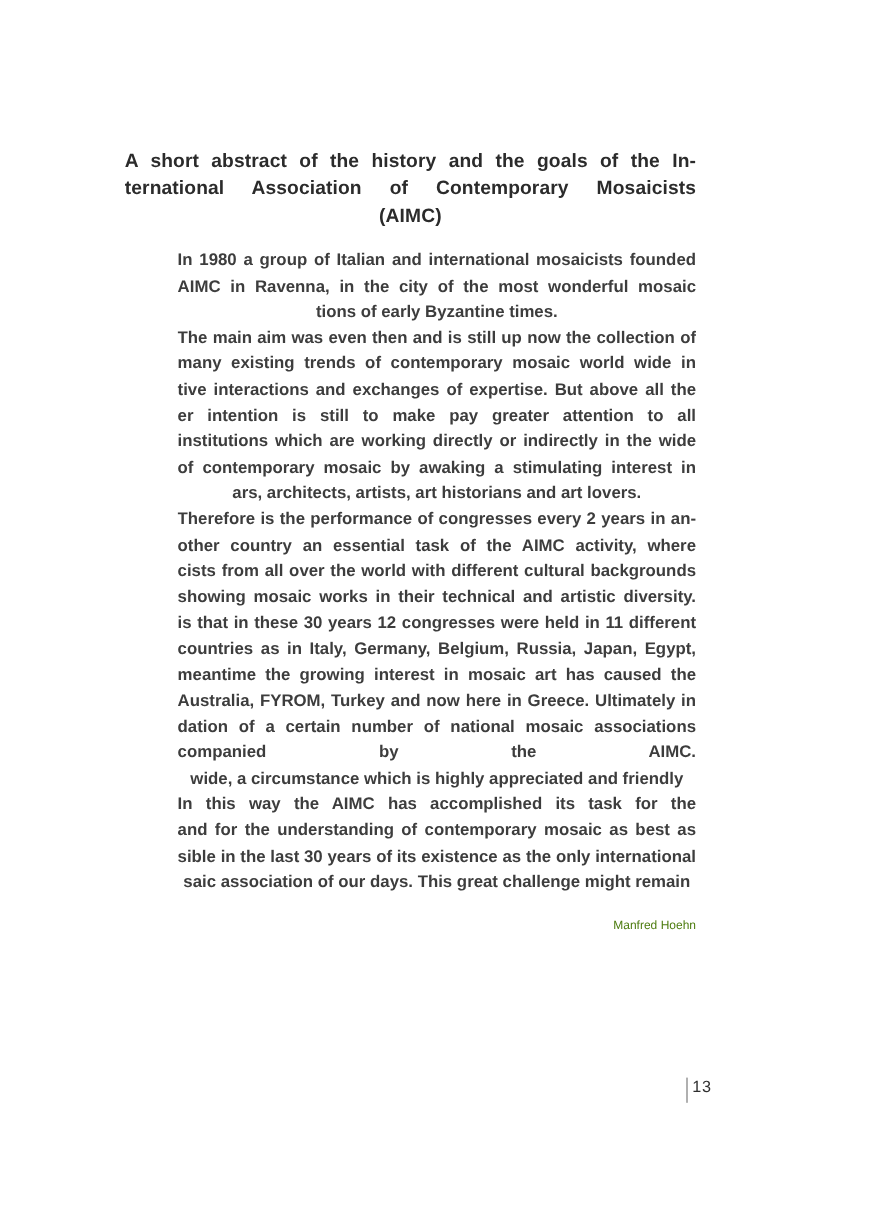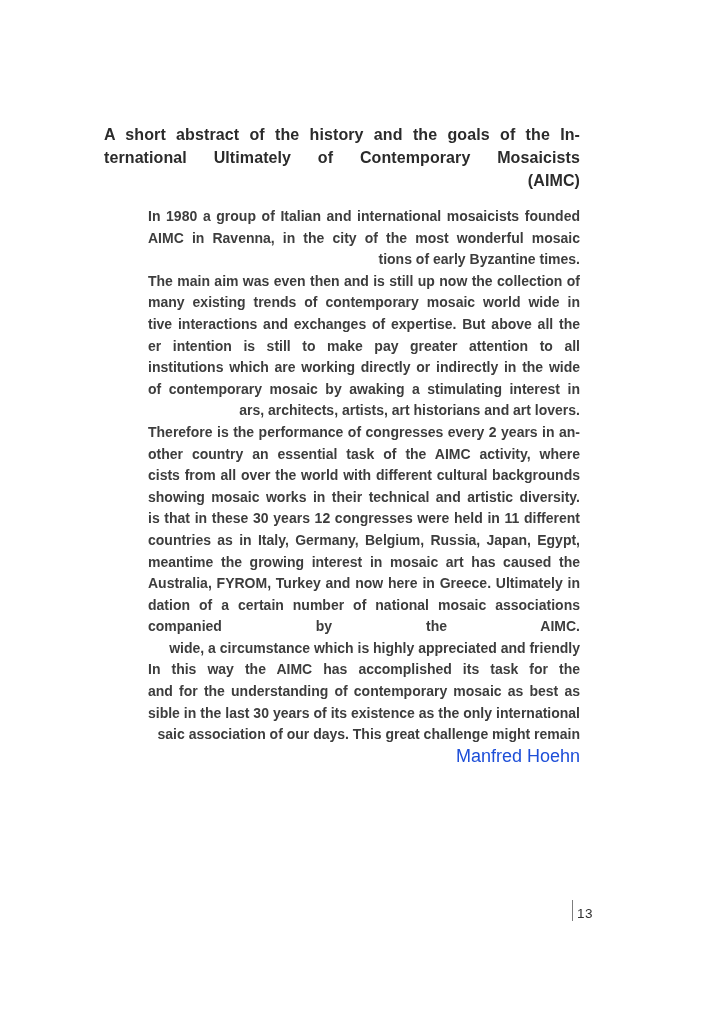--- a/index.html
+++ b/index.html
@@ -50,36 +50,37 @@
     overflow: hidden;
     text-align: justify;
   }
   .title-block.jlines .line { height: 23px; }
   .jlines .line:not(:last-child)::after {
     content: "";
     display: inline-block;
     width: 100%;
     height: 0;
   }
-  .jlines .line:last-child { text-align: right; }
+  .jlines .line:last-child { text-align: center; }
 
   
   .signature {
+    margin-top: 15px;
     text-align: right;
-    font-size: 18px;
-    color: #1d4ed8;
+    font-size: 10px;
+    color: #4d7c0f;
   }
 
   
   .page-number {
     position: absolute;
     right: 133px;
     top: 898px;
     display: flex;
-    align-items: flex-end;
+    align-items: flex-start;
     height: 23px;
   }
   .page-number .bar {
     display: inline-block;
     width: 1px;
     height: 21px;
     background: #7d7d7d;
     margin-right: 4px;
   }
   .page-number .num {
@@ -88,21 +89,21 @@
     letter-spacing: 0.5px;
   }
 </style>
 </head>
 <body>
 
 <div class="page">
 
   <div class="title-block jlines">
       <div class="line">A short abstract of the history and the goals of the In-</div>
-      <div class="line">ternational Ultimately of Contemporary Mosaicists</div>
+      <div class="line">ternational Association of Contemporary Mosaicists</div>
       <div class="line">(AIMC)</div>
     </div>
 
   <div class="content">
 
     <div class="para jlines">
         <div class="line">In 1980 a group of Italian and international mosaicists founded the</div>
         <div class="line">AIMC in Ravenna, in the city of the most wonderful mosaic presenta-</div>
         <div class="line">tions of early Byzantine times.</div>
       </div>

